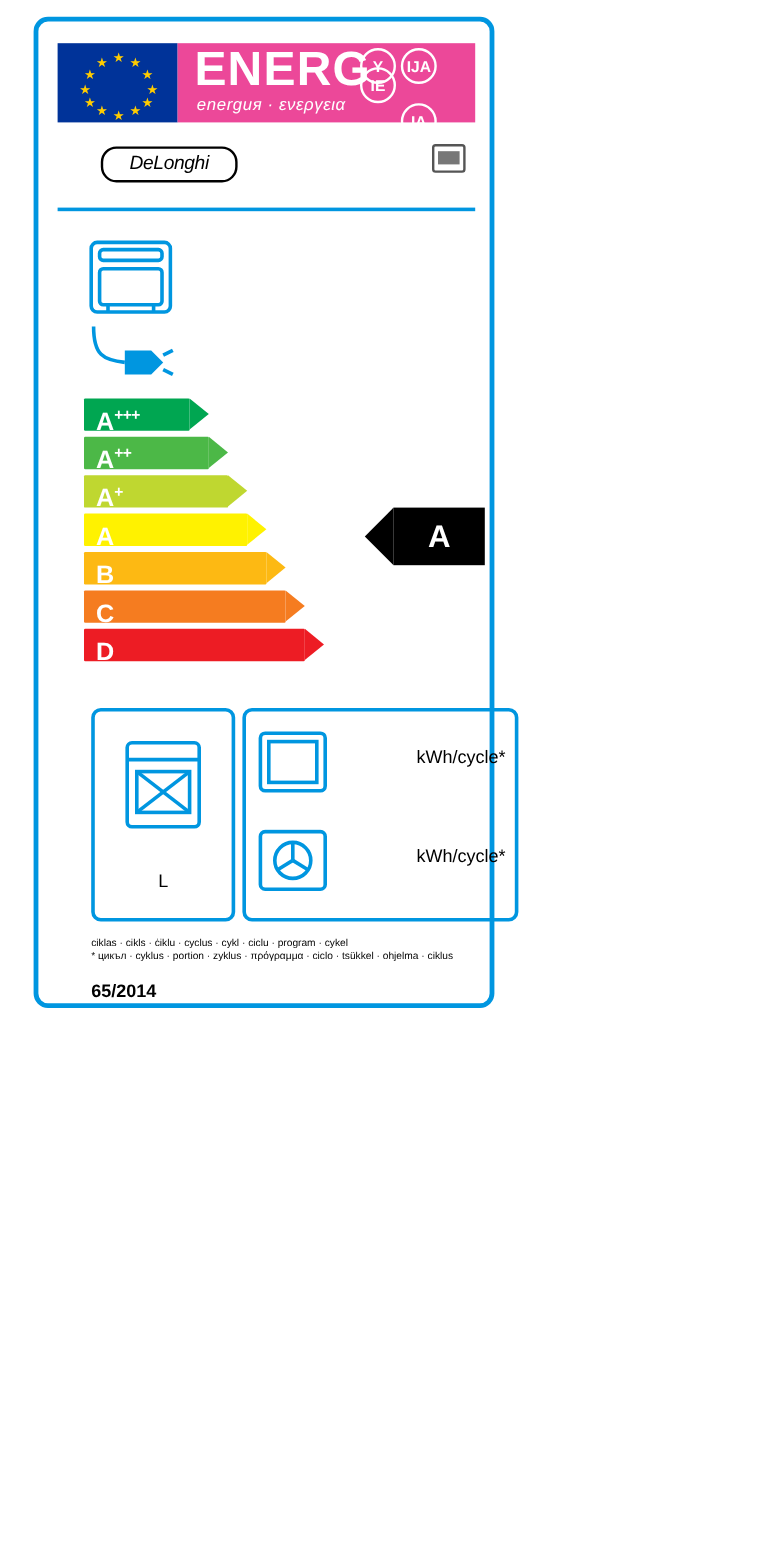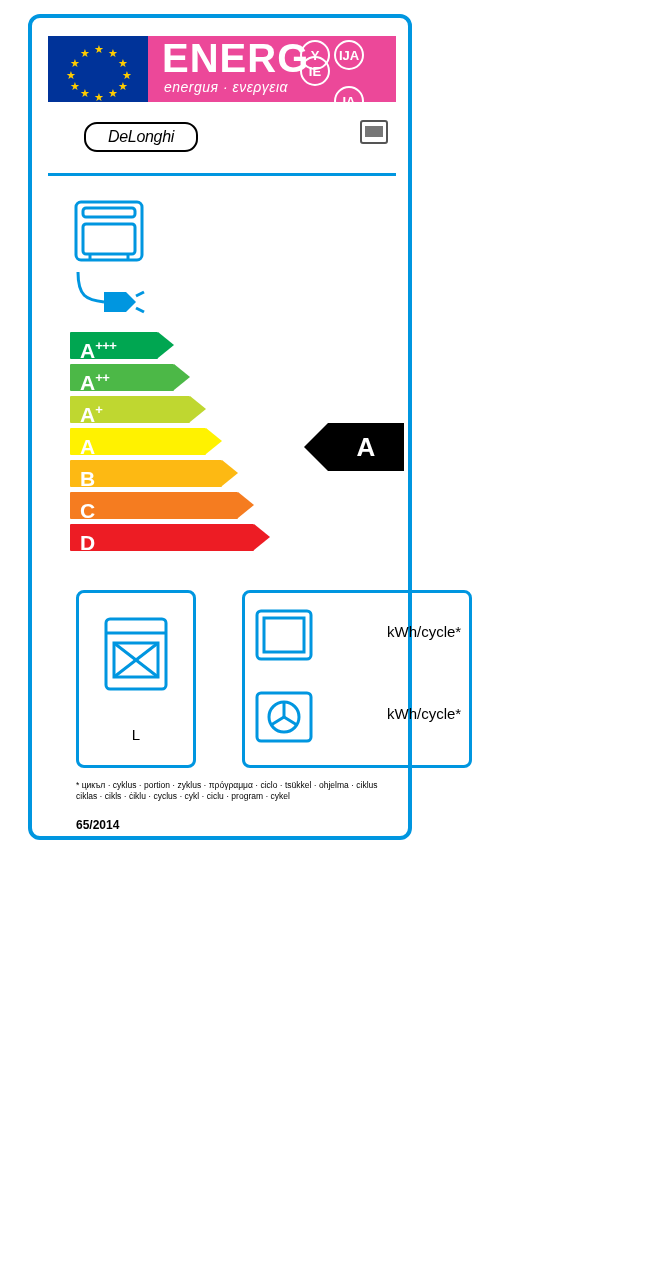--- a/index.html
+++ b/index.html
@@ -279,21 +279,20 @@
 
   .cons-box {
     position: absolute;
     left: 170px;
     top: 572px;
     width: 230px;
     height: 178px;
     border: 3px solid #0096e0;
     border-radius: 8px;
     box-sizing: border-box;
-    margin-left: 40px;
   }
   .cons-row {
     position: absolute;
     left: 10px;
     width: 212px;
     height: 58px;
   }
   .cons-row.r1 { top: 16px; }
   .cons-row.r2 { top: 98px; }
   .cons-icon {
@@ -319,21 +318,21 @@
     top: 762px;
     width: 350px;
     font-size: 8.5px;
     line-height: 11px;
     color: #000000;
   }
   .regulation {
     position: absolute;
     left: 44px;
     top: 800px;
-    font-size: 12px;
+    font-size: 15px;
     font-weight: bold;
     color: #000000;
   }
 </style>
 </head>
 <body>
 
 <div class="label-card">
 
   <div class="header">
@@ -465,19 +464,19 @@
           <line x1="29" y1="26" x2="29" y2="11" stroke="#0096e0" stroke-width="3"></line>
           <line x1="29" y1="26" x2="16" y2="34" stroke="#0096e0" stroke-width="3"></line>
           <line x1="29" y1="26" x2="42" y2="34" stroke="#0096e0" stroke-width="3"></line>
         </svg>
       </div>
       <div class="cons-unit">kWh/cycle*</div>
     </div>
   </div>
 
   <div class="footnote">
+    <div>ciklas · cikls · ċiklu · cyclus · cykl · ciclu · program · cykel</div>
     <div>* цикъл · cyklus · portion · zyklus · πρόγραμμα · ciclo · tsükkel · ohjelma · ciklus</div>
-    <div>ciklas · cikls · ċiklu · cyclus · cykl · ciclu · program · cykel</div>
   </div>
 
   <div class="regulation">65/2014</div>
 
 </div>
 
 </body></html>

